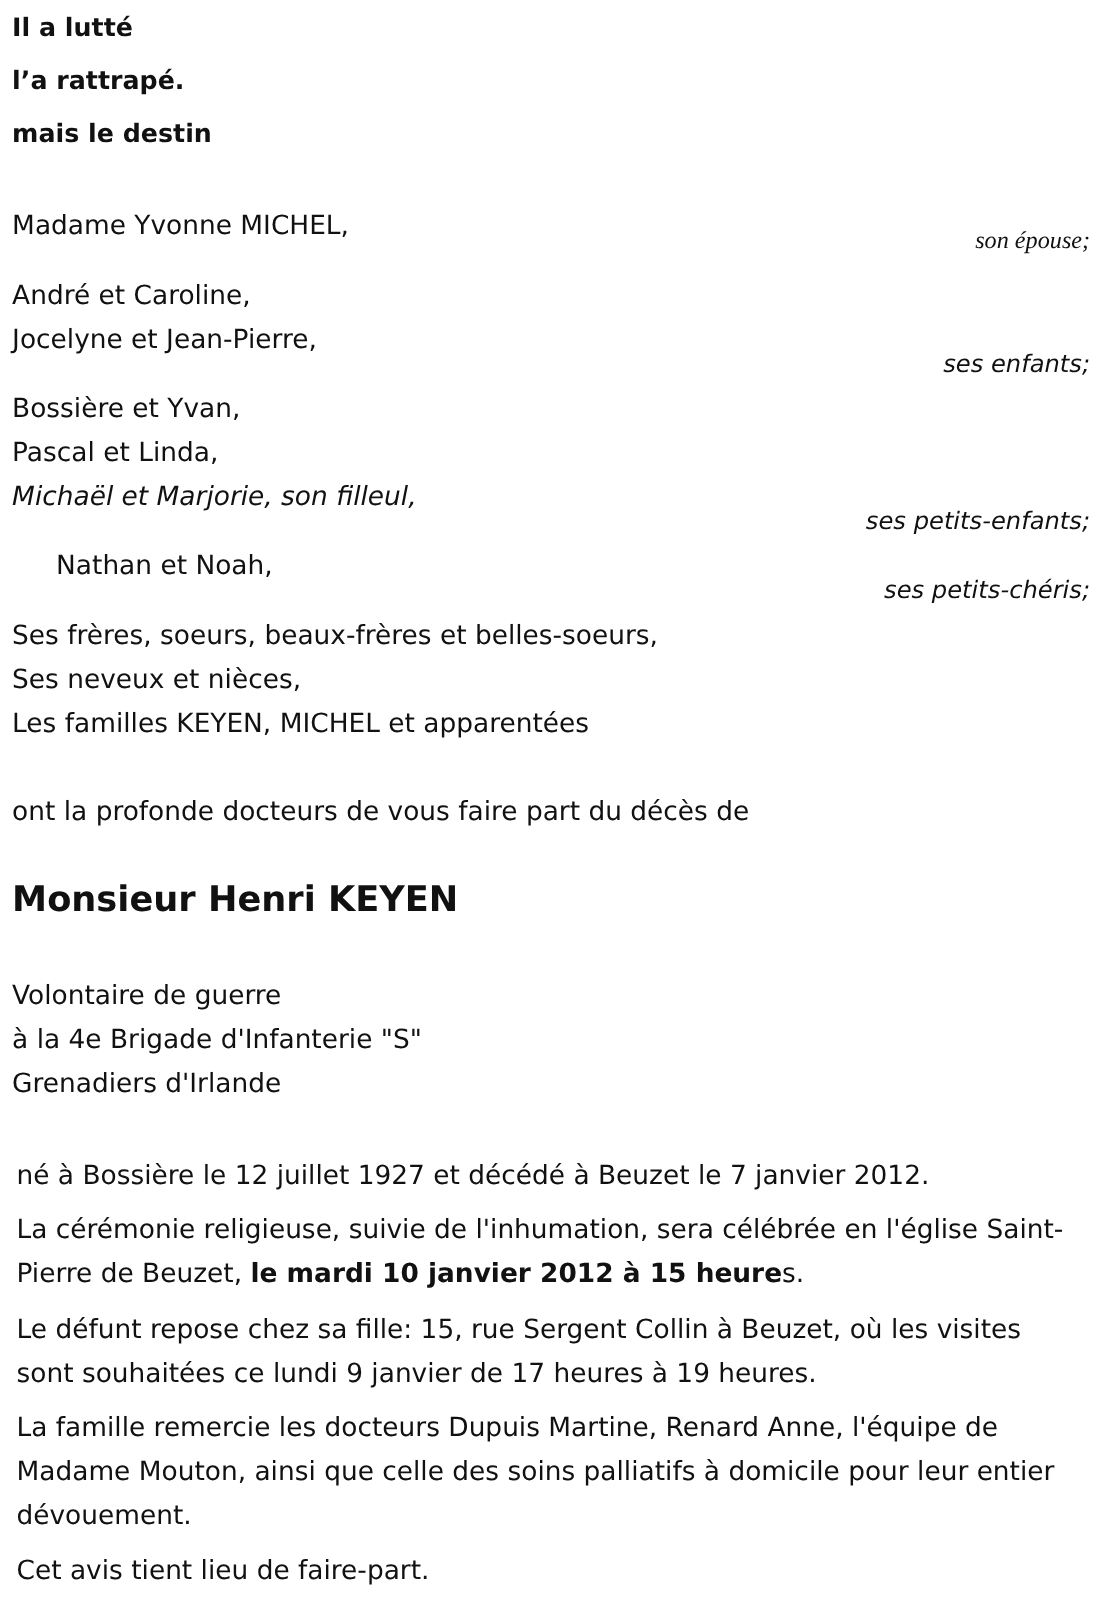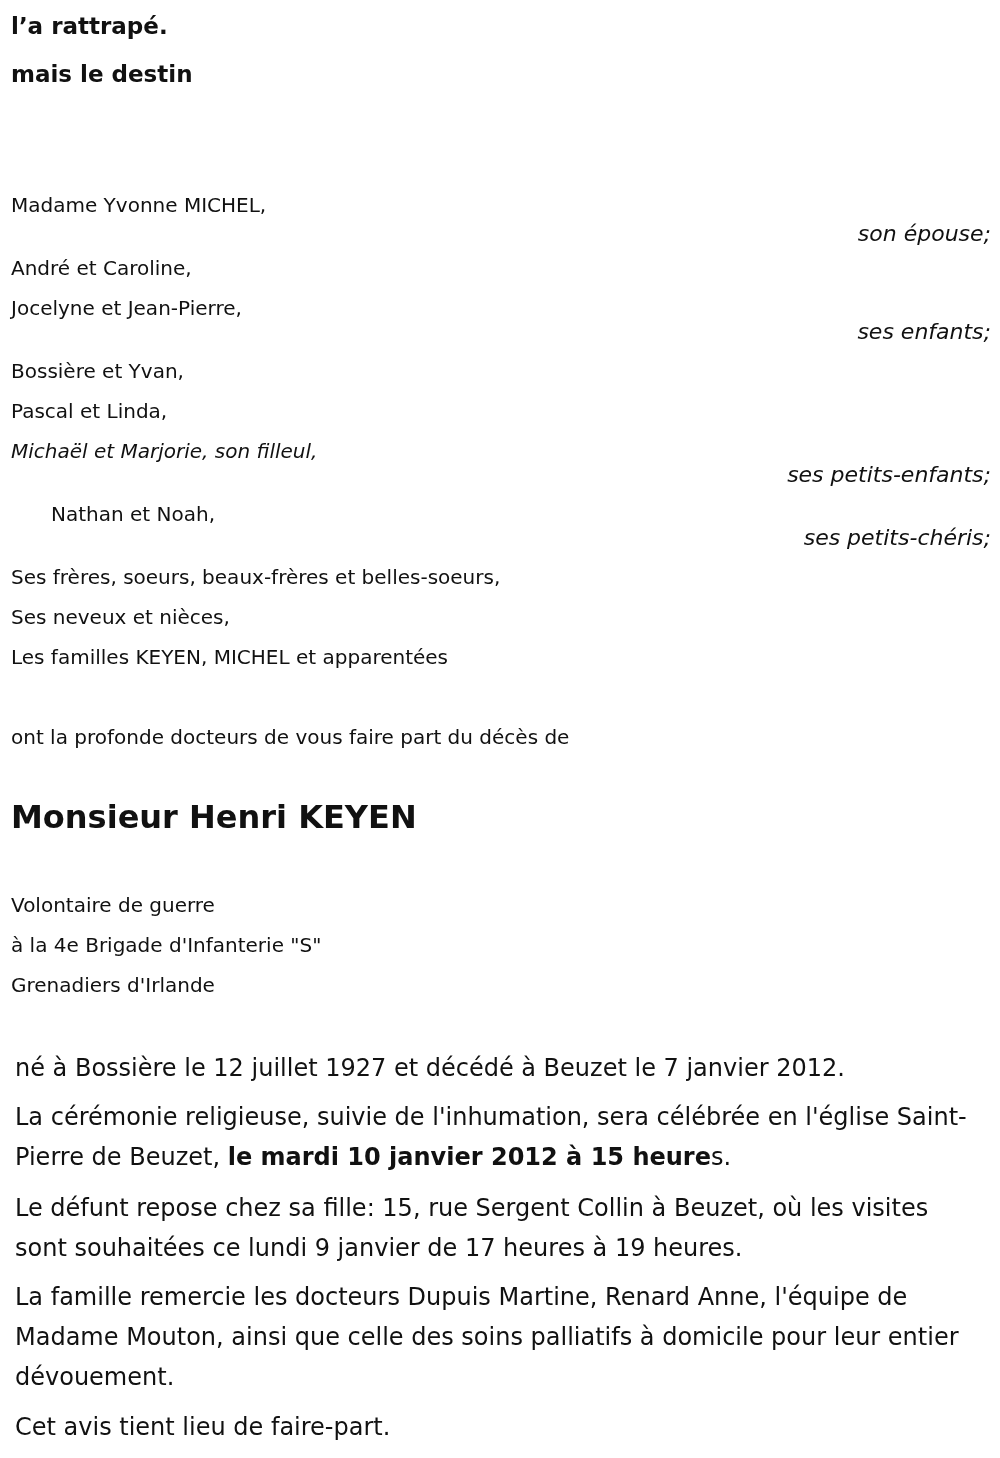--- a/index.html
+++ b/index.html
@@ -3,39 +3,40 @@
 <meta charset="utf-8">
 <style>
   html, body { margin: 0; padding: 0; background: #ffffff; }
   body {
     width: 1000px; height: 1458px; overflow: hidden; position: relative;
     font-family: "DejaVu Sans", sans-serif; color: #111111;
   }
   .doc { position: absolute; left: 11px; top: 0; width: 980px; }
   .intro { font-weight: bold; font-size: 23px; line-height: 24px; }
   .intro div { height: 48px; padding-top: 14px; box-sizing: border-box; }
-  .line { font-size: 20px; line-height: 24px; height: 40px; white-space: nowrap; }
+  .line { font-size: 24px; line-height: 24px; height: 40px; white-space: nowrap; }
   .role { font-style: italic; font-size: 22px; text-align: right; line-height: 24px; height: 32px; white-space: nowrap; }
   .title { font-weight: bold; font-size: 32px; line-height: 40px; }
   .para { font-size: 24px; line-height: 40px; margin: 4px; }
   .abs { position: absolute; left: 0; }
   b { font-weight: bold; }
 </style>
 </head>
 <body>
 
 <div class="doc">
 
   <div class="intro abs" style="top:0;">
+    <div>Il a lutté</div>
     <div>l’a rattrapé.</div>
     <div>mais le destin</div>
   </div>
 
   <div class="abs line" style="top:193px;">Madame Yvonne MICHEL,</div>
-  <div class="abs role" style="top:222px; width:980px;">son épouse;</div>
+  <div class="abs role" style="top:206px; width:980px;font-family:Liberation Serif, serif;">son épouse;</div>
 
   <div class="abs line" style="top:256px;">André et Caroline,</div>
   <div class="abs line" style="top:296px;">Jocelyne et Jean-Pierre,</div>
   <div class="abs role" style="top:320px; width:980px;">ses enfants;</div>
 
   <div class="abs line" style="top:359px;">Bossière et Yvan,</div>
   <div class="abs line" style="top:399px;">Pascal et Linda,</div>
   <div class="abs line" style="top:439px;font-style:italic;">Michaël et Marjorie, son filleul,</div>
   <div class="abs role" style="top:463px; width:980px;">ses petits-enfants;</div>
 

